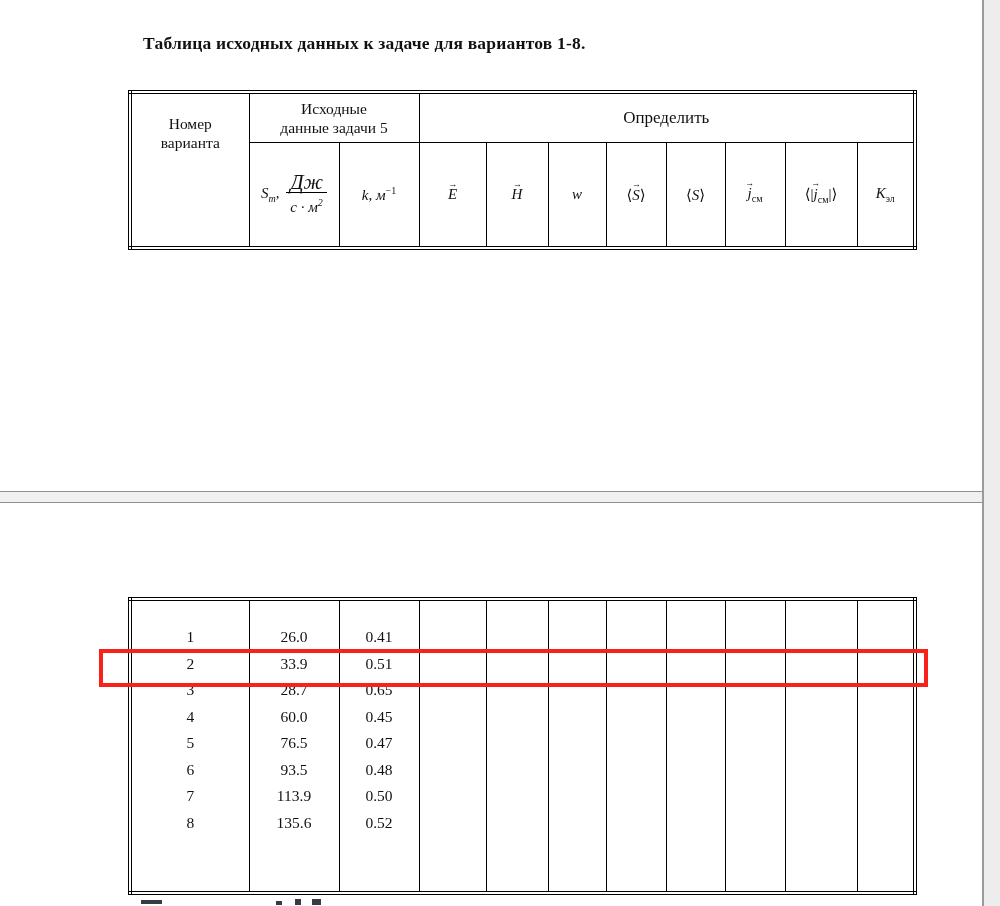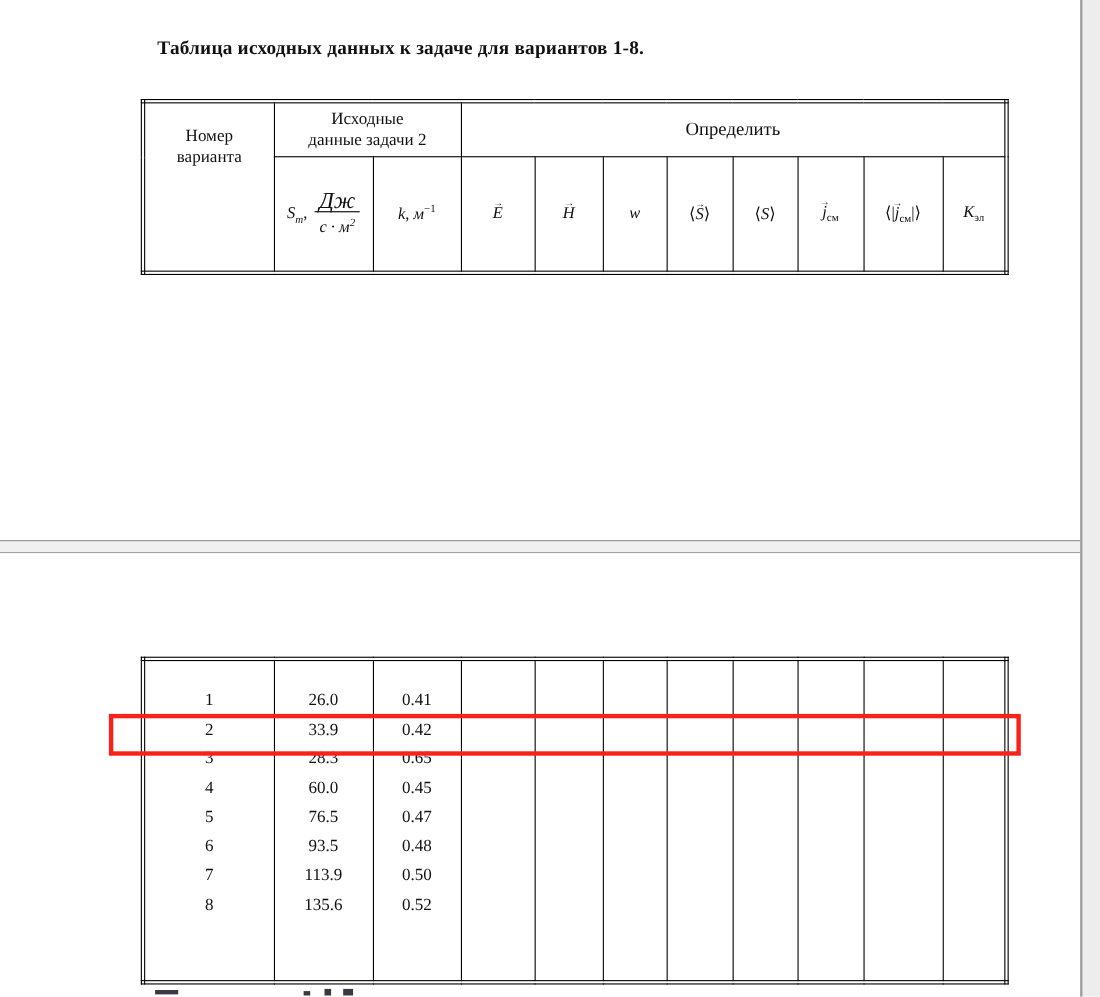--- a/index.html
+++ b/index.html
@@ -87,21 +87,21 @@
         <col style="width:58px">
     </colgroup>
     <tbody>
         <tr class="rowA">
       <td rowspan="2" class="variantHead">
         <span class="grpTxt">Номер</span>
         <span class="grpTxt">варианта</span>
       </td>
       <td colspan="2">
         <span class="grpTxt">Исходные</span>
-        <span class="grpTxt">данные задачи 2</span>
+        <span class="grpTxt">данные задачи 5</span>
       </td>
       <td colspan="8">
         <span class="detTxt">Определить</span>
       </td>
     </tr>
     <tr class="rowB">
       <td class="symCell">
         <span class="sym">S</span><sub class="ssub sym">m</sub><span>, </span><span class="frac"><span class="fnum">Дж</span><span class="fden"><span>с · м</span><sup class="ssup">2</sup></span></span>
       </td>
       <td class="symCell">
@@ -165,32 +165,32 @@
           <div class="dline">5</div>
           <div class="dline">6</div>
           <div class="dline">7</div>
           <div class="dline">8</div>
         </div>
       </td>
       <td>
         <div class="cellwrap">
           <div class="dline">26.0</div>
           <div class="dline">33.9</div>
-          <div class="dline">28.3</div>
+          <div class="dline">28.7</div>
           <div class="dline">60.0</div>
           <div class="dline">76.5</div>
           <div class="dline">93.5</div>
           <div class="dline">113.9</div>
           <div class="dline">135.6</div>
         </div>
       </td>
       <td>
         <div class="cellwrap">
           <div class="dline">0.41</div>
-          <div class="dline">0.42</div>
+          <div class="dline">0.51</div>
           <div class="dline">0.65</div>
           <div class="dline">0.45</div>
           <div class="dline">0.47</div>
           <div class="dline">0.48</div>
           <div class="dline">0.50</div>
           <div class="dline">0.52</div>
         </div>
       </td>
       <td>
             <div class="cellwrap"></div>

